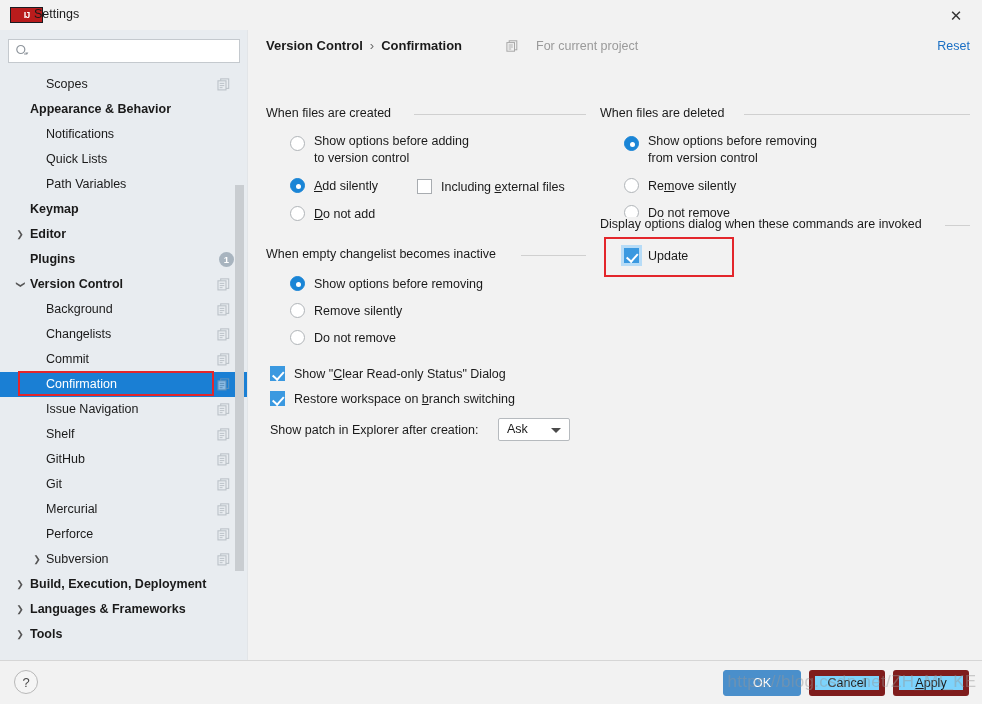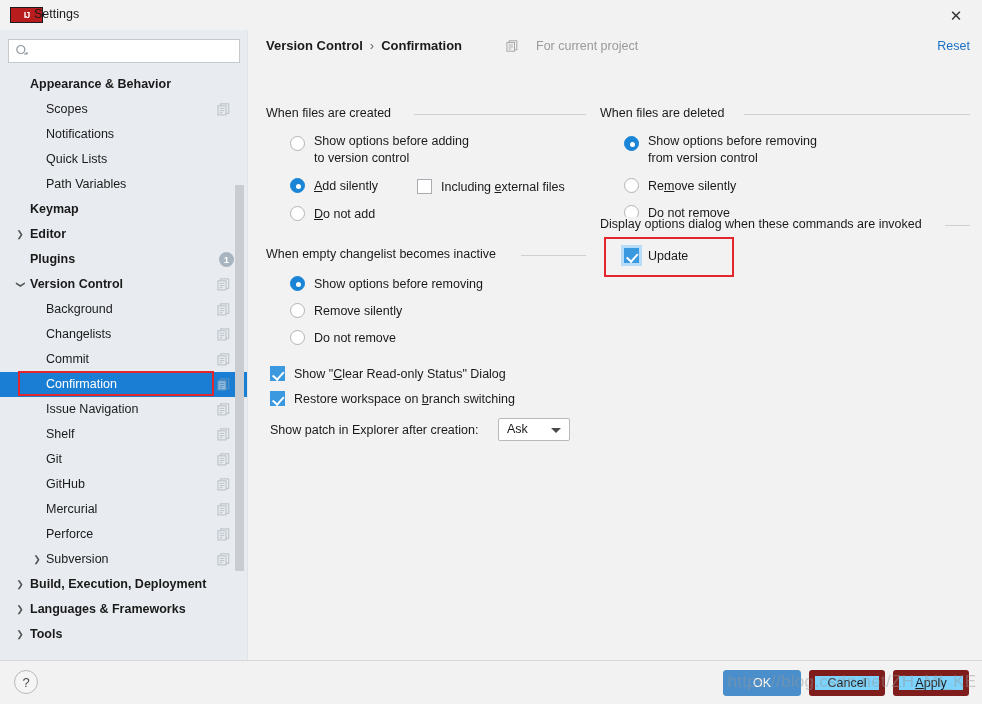--- a/index.html
+++ b/index.html
@@ -204,30 +204,30 @@
     <input id="search-input" type="text" placeholder="" style="">
     <svg id="search-icon" viewBox="0 0 14 14">
       <circle cx="5.8" cy="5.5" r="4" fill="none" stroke="#8e959c" stroke-width="1.2"></circle>
       <path d="M9.6 9.3 L10.4 10.6" stroke="#8e959c" stroke-width="1.3" fill="none"></path>
       <path d="M10.2 8.6 l3.2 0 -1.6 2.4 z" fill="#8e959c"></path>
     </svg>
   </div>
 
   <div id="tree">
     <div id="tree-rows">
+        <div class="tree-row child">
+          <span class="lbl">Scopes</span>
+          <svg class="copy-ic" viewBox="0 0 12 12">
+            <rect x="3.4" y="0.8" width="7.4" height="8.8" fill="none" stroke="#97a0a8" stroke-width="1"></rect>
+            <rect x="0.9" y="2.6" width="7.4" height="8.4" fill="#e8ecf0" stroke="#97a0a8" stroke-width="1"></rect>
+            <path d="M2.5 5 h4.2 M2.5 7 h4.2 M2.5 8.9 h2.6" stroke="#97a0a8" stroke-width="0.9"></path>
+          </svg>
+        </div>
         <div class="tree-row top">
           <span class="lbl">Appearance &amp; Behavior</span>
-        </div>
-        <div class="tree-row child">
-          <span class="lbl">Scopes</span>
-          <svg class="copy-ic" viewBox="0 0 12 12">
-            <rect x="3.4" y="0.8" width="7.4" height="8.8" fill="none" stroke="#97a0a8" stroke-width="1"></rect>
-            <rect x="0.9" y="2.6" width="7.4" height="8.4" fill="#e8ecf0" stroke="#97a0a8" stroke-width="1"></rect>
-            <path d="M2.5 5 h4.2 M2.5 7 h4.2 M2.5 8.9 h2.6" stroke="#97a0a8" stroke-width="0.9"></path>
-          </svg>
         </div>
         <div class="tree-row child">
           <span class="lbl">Notifications</span>
         </div>
         <div class="tree-row child">
           <span class="lbl">Quick Lists</span>
         </div>
         <div class="tree-row child">
           <span class="lbl">Path Variables</span>
         </div>
@@ -293,29 +293,29 @@
         </div>
         <div class="tree-row child">
           <span class="lbl">Shelf</span>
           <svg class="copy-ic" viewBox="0 0 12 12">
             <rect x="3.4" y="0.8" width="7.4" height="8.8" fill="none" stroke="#97a0a8" stroke-width="1"></rect>
             <rect x="0.9" y="2.6" width="7.4" height="8.4" fill="#e8ecf0" stroke="#97a0a8" stroke-width="1"></rect>
             <path d="M2.5 5 h4.2 M2.5 7 h4.2 M2.5 8.9 h2.6" stroke="#97a0a8" stroke-width="0.9"></path>
           </svg>
         </div>
         <div class="tree-row child">
+          <span class="lbl">GitHub</span>
+          <svg class="copy-ic" viewBox="0 0 12 12">
+            <rect x="3.4" y="0.8" width="7.4" height="8.8" fill="none" stroke="#97a0a8" stroke-width="1"></rect>
+            <rect x="0.9" y="2.6" width="7.4" height="8.4" fill="#e8ecf0" stroke="#97a0a8" stroke-width="1"></rect>
+            <path d="M2.5 5 h4.2 M2.5 7 h4.2 M2.5 8.9 h2.6" stroke="#97a0a8" stroke-width="0.9"></path>
+          </svg>
+        </div>
+        <div class="tree-row child">
           <span class="lbl">Git</span>
-          <svg class="copy-ic" viewBox="0 0 12 12">
-            <rect x="3.4" y="0.8" width="7.4" height="8.8" fill="none" stroke="#97a0a8" stroke-width="1"></rect>
-            <rect x="0.9" y="2.6" width="7.4" height="8.4" fill="#e8ecf0" stroke="#97a0a8" stroke-width="1"></rect>
-            <path d="M2.5 5 h4.2 M2.5 7 h4.2 M2.5 8.9 h2.6" stroke="#97a0a8" stroke-width="0.9"></path>
-          </svg>
-        </div>
-        <div class="tree-row child">
-          <span class="lbl">GitHub</span>
           <svg class="copy-ic" viewBox="0 0 12 12">
             <rect x="3.4" y="0.8" width="7.4" height="8.8" fill="none" stroke="#97a0a8" stroke-width="1"></rect>
             <rect x="0.9" y="2.6" width="7.4" height="8.4" fill="#e8ecf0" stroke="#97a0a8" stroke-width="1"></rect>
             <path d="M2.5 5 h4.2 M2.5 7 h4.2 M2.5 8.9 h2.6" stroke="#97a0a8" stroke-width="0.9"></path>
           </svg>
         </div>
         <div class="tree-row child">
           <span class="lbl">Mercurial</span>
           <svg class="copy-ic" viewBox="0 0 12 12">
             <rect x="3.4" y="0.8" width="7.4" height="8.8" fill="none" stroke="#97a0a8" stroke-width="1"></rect>

